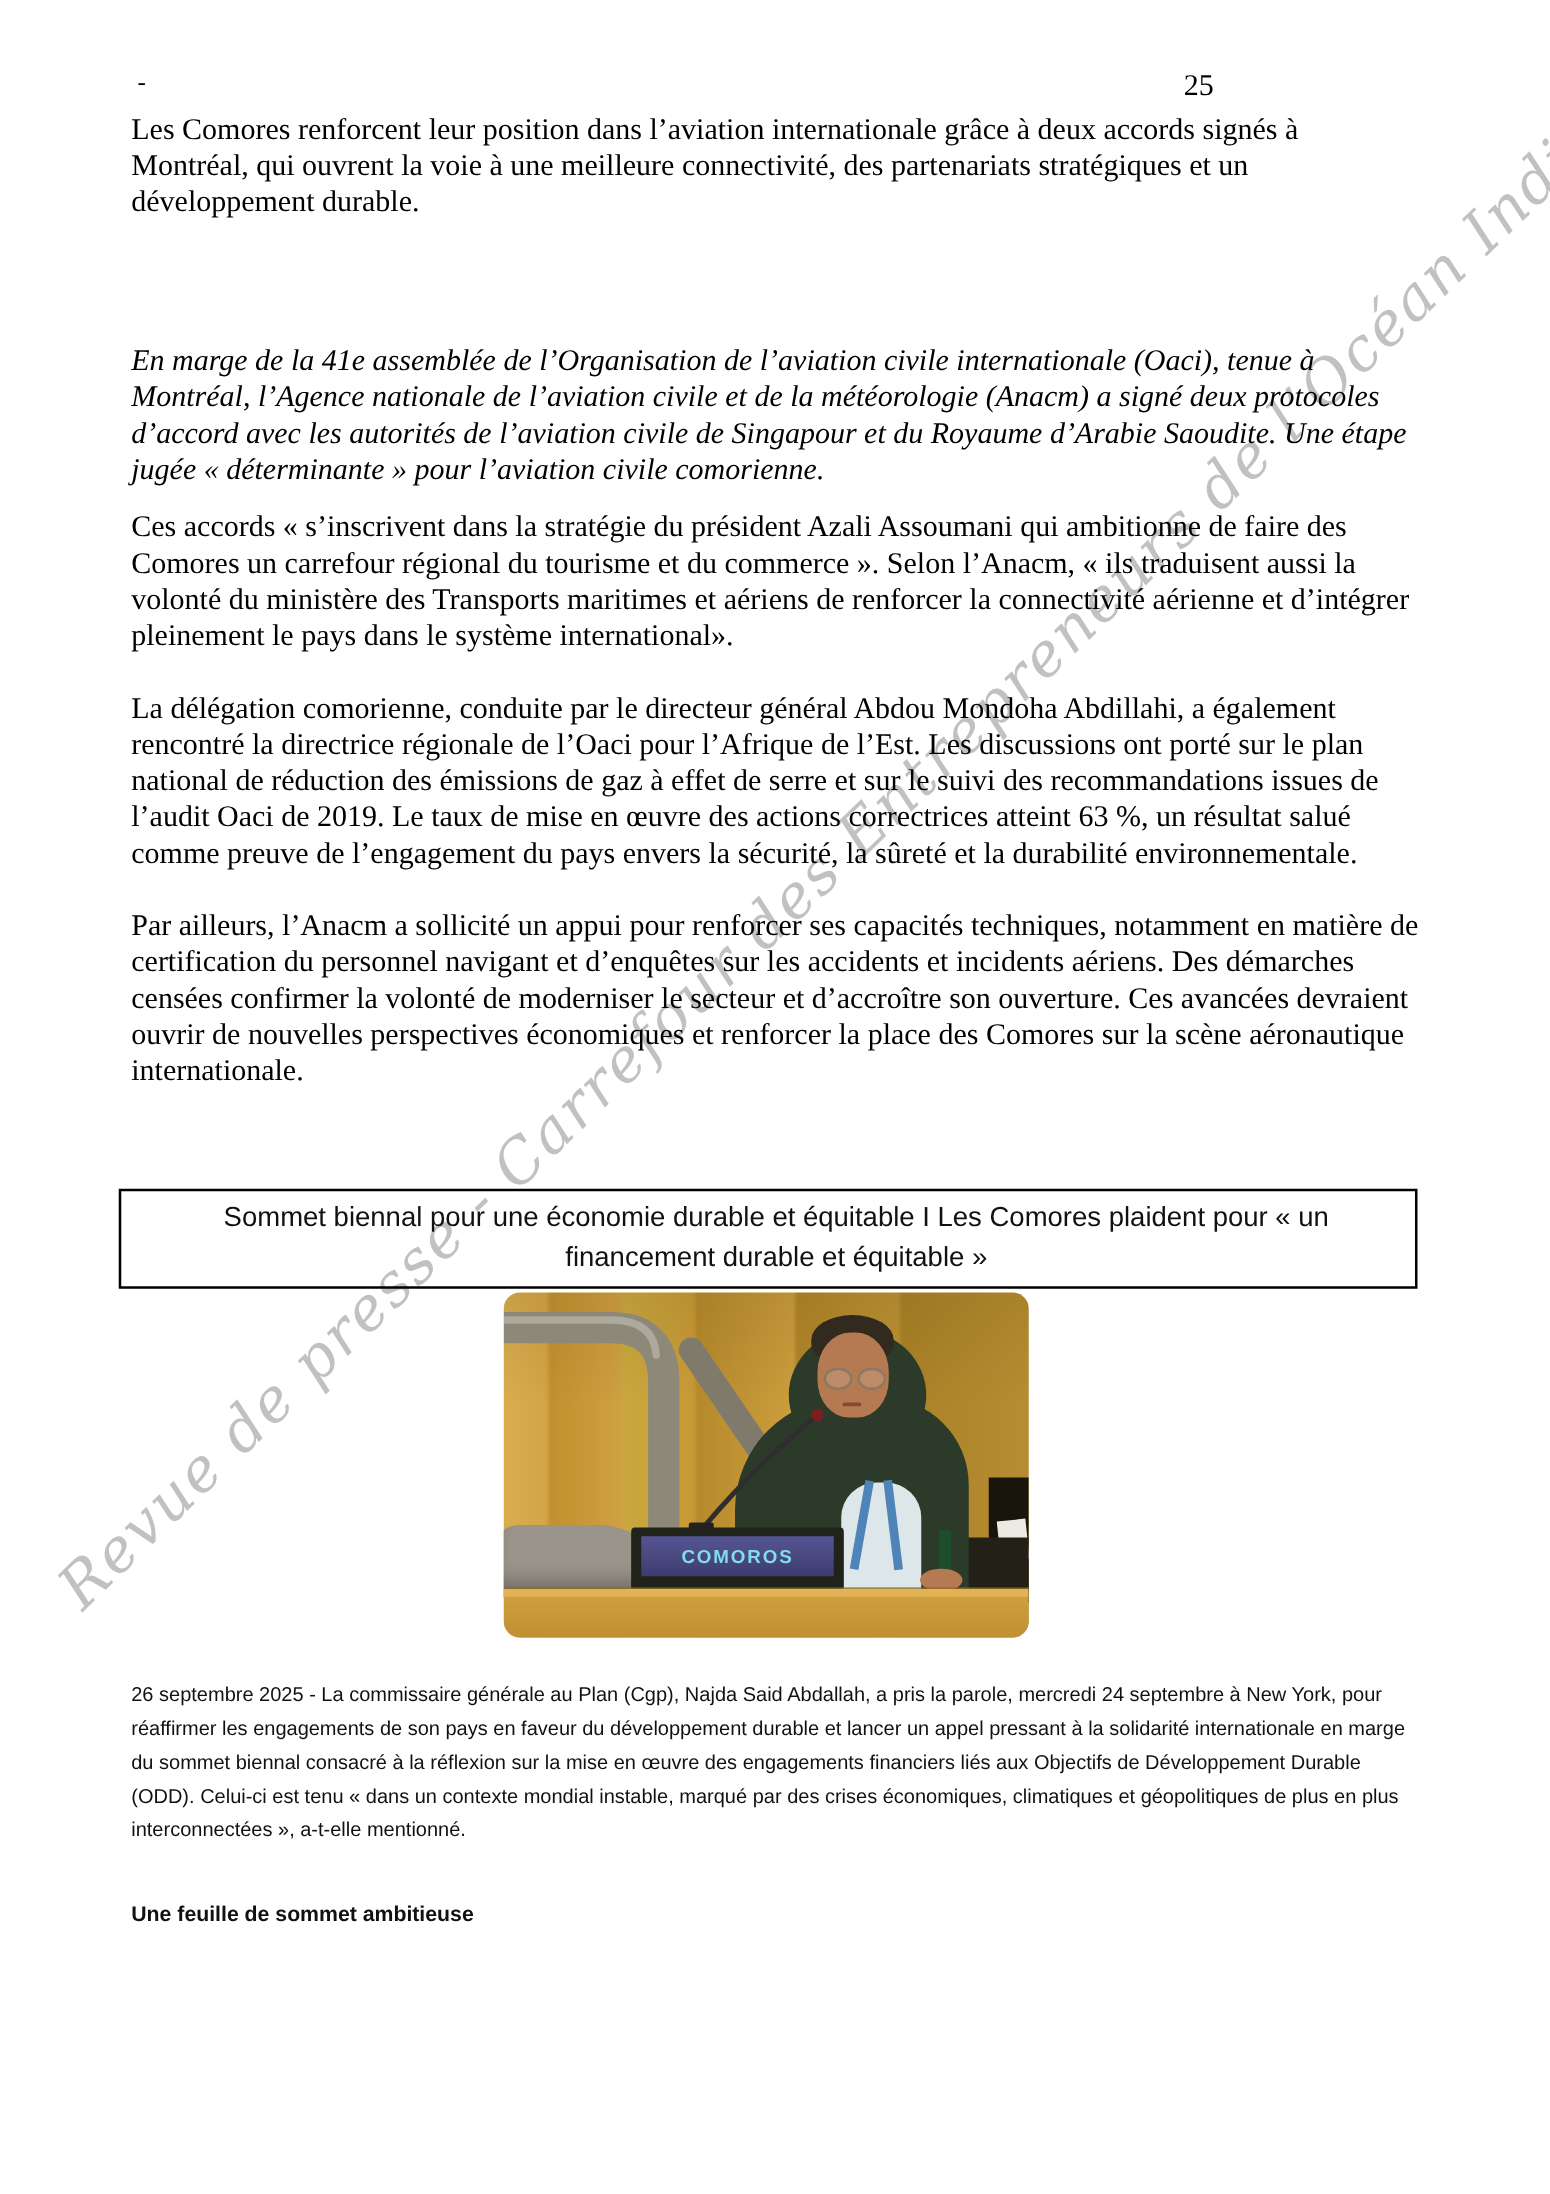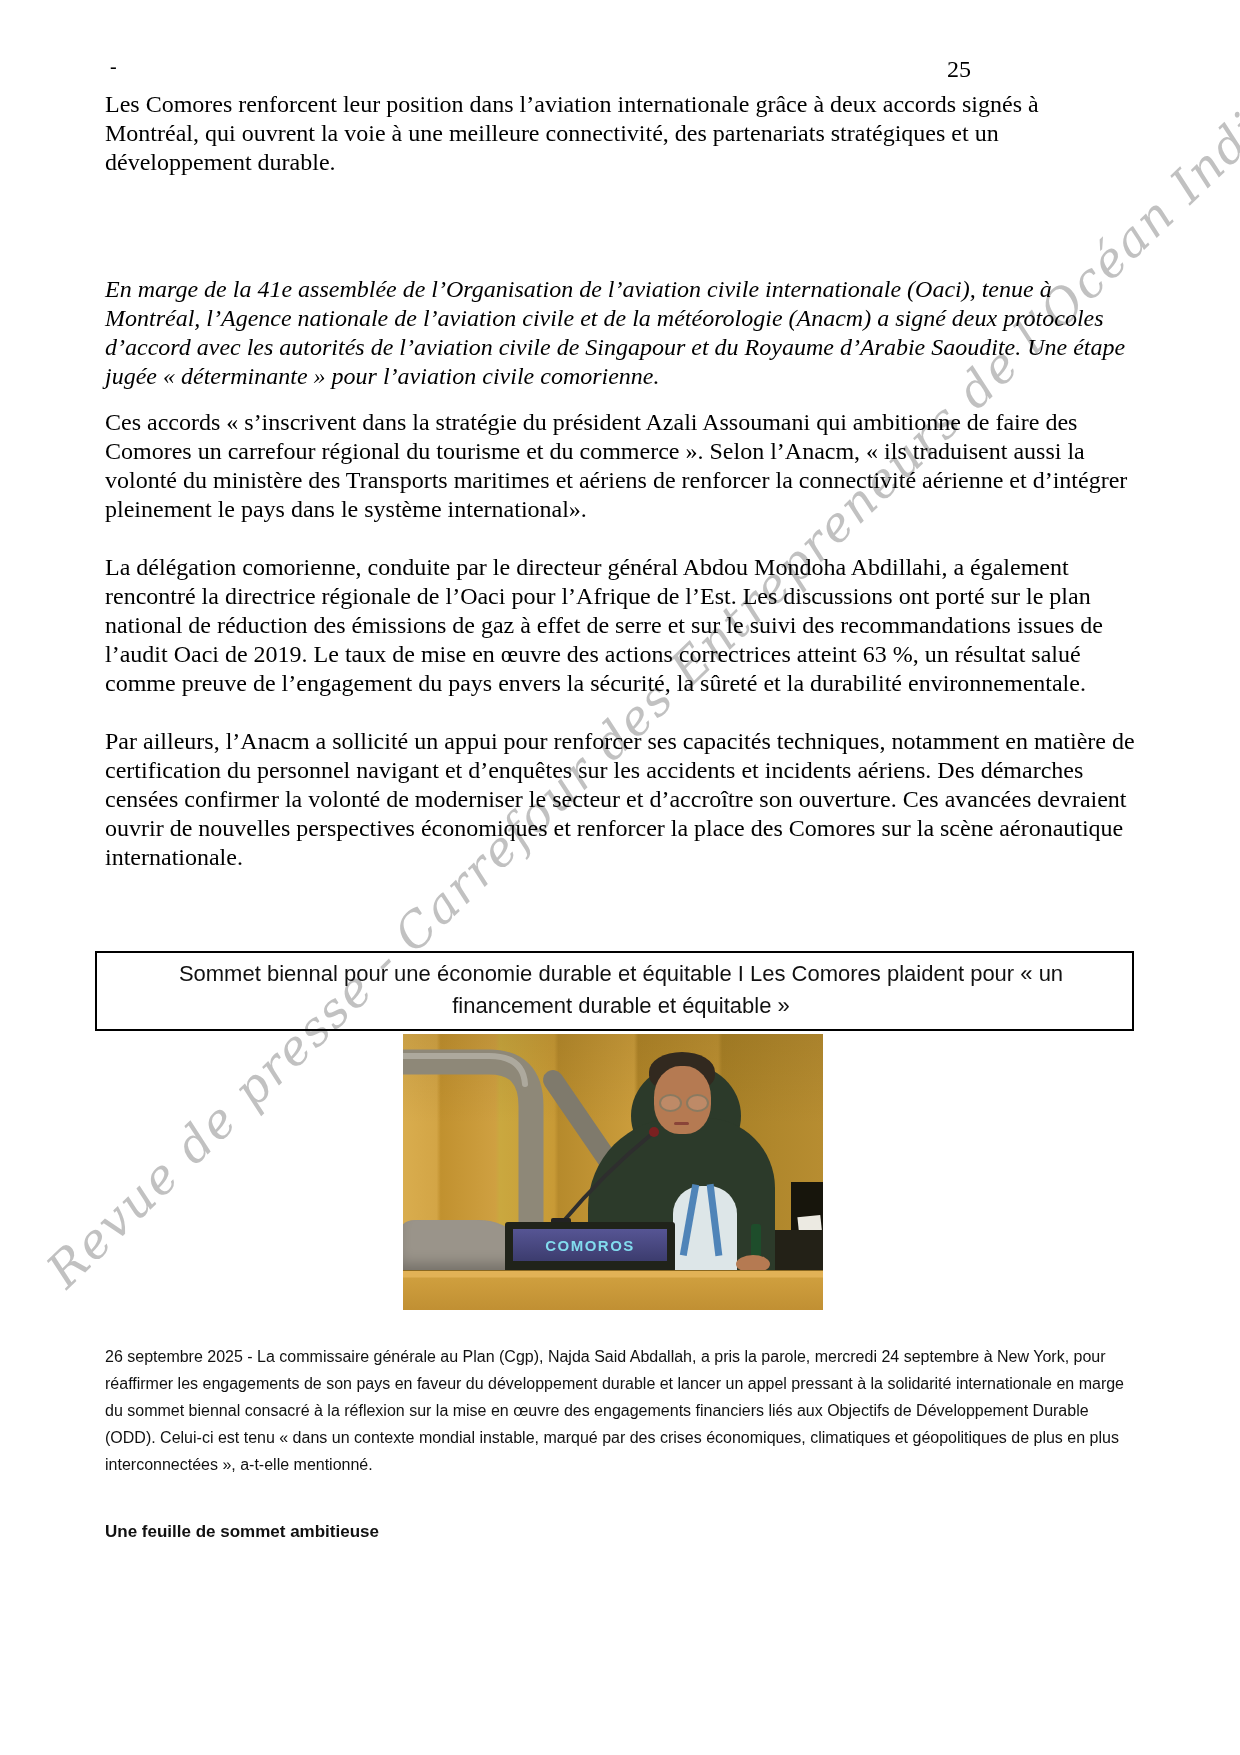--- a/index.html
+++ b/index.html
@@ -68,20 +68,21 @@
   .photo{
     position:relative;
     margin-left:298px;
     margin-top:3px;
     width:420px;height:276px;
     overflow:hidden;
     background:linear-gradient(90deg,
       #d9ad4e 0%, #d3a546 8%, #c1912f 9%, #cfa041 22%, #caa83f 23%,
       #c89a36 36%, #b68a2c 37%, #cb9d3c 55%, #b08529 56%,
       #bd9133 75%, #a98127 76%, #b78d31 100%);
+    border-radius:13px;
   }
   .photo .shade-top{position:absolute;left:0;top:0;width:100%;height:90px;
     background:linear-gradient(180deg,rgba(60,40,0,0.10),rgba(0,0,0,0));}
   .photo .console-right{position:absolute;left:388px;top:148px;width:32px;height:100px;background:#17150c;}
   .photo .paper{position:absolute;left:396px;top:182px;width:23px;height:32px;background:#eceae2;transform:rotate(-6deg);}
   .photo svg{position:absolute;left:0;top:0;}
   .photo .dark-band{position:absolute;left:90px;top:196px;width:330px;height:44px;background:#232117;}
   .photo .chair-left{position:absolute;left:-6px;top:186px;width:140px;height:58px;background:#9a948a;
     border-radius:18px 60px 0 0; box-shadow:inset 0 -14px 14px rgba(0,0,0,0.25);}
   .figure .hood{position:absolute;left:228px;top:30px;width:110px;height:104px;background:#2c3a2a;border-radius:50%;}

